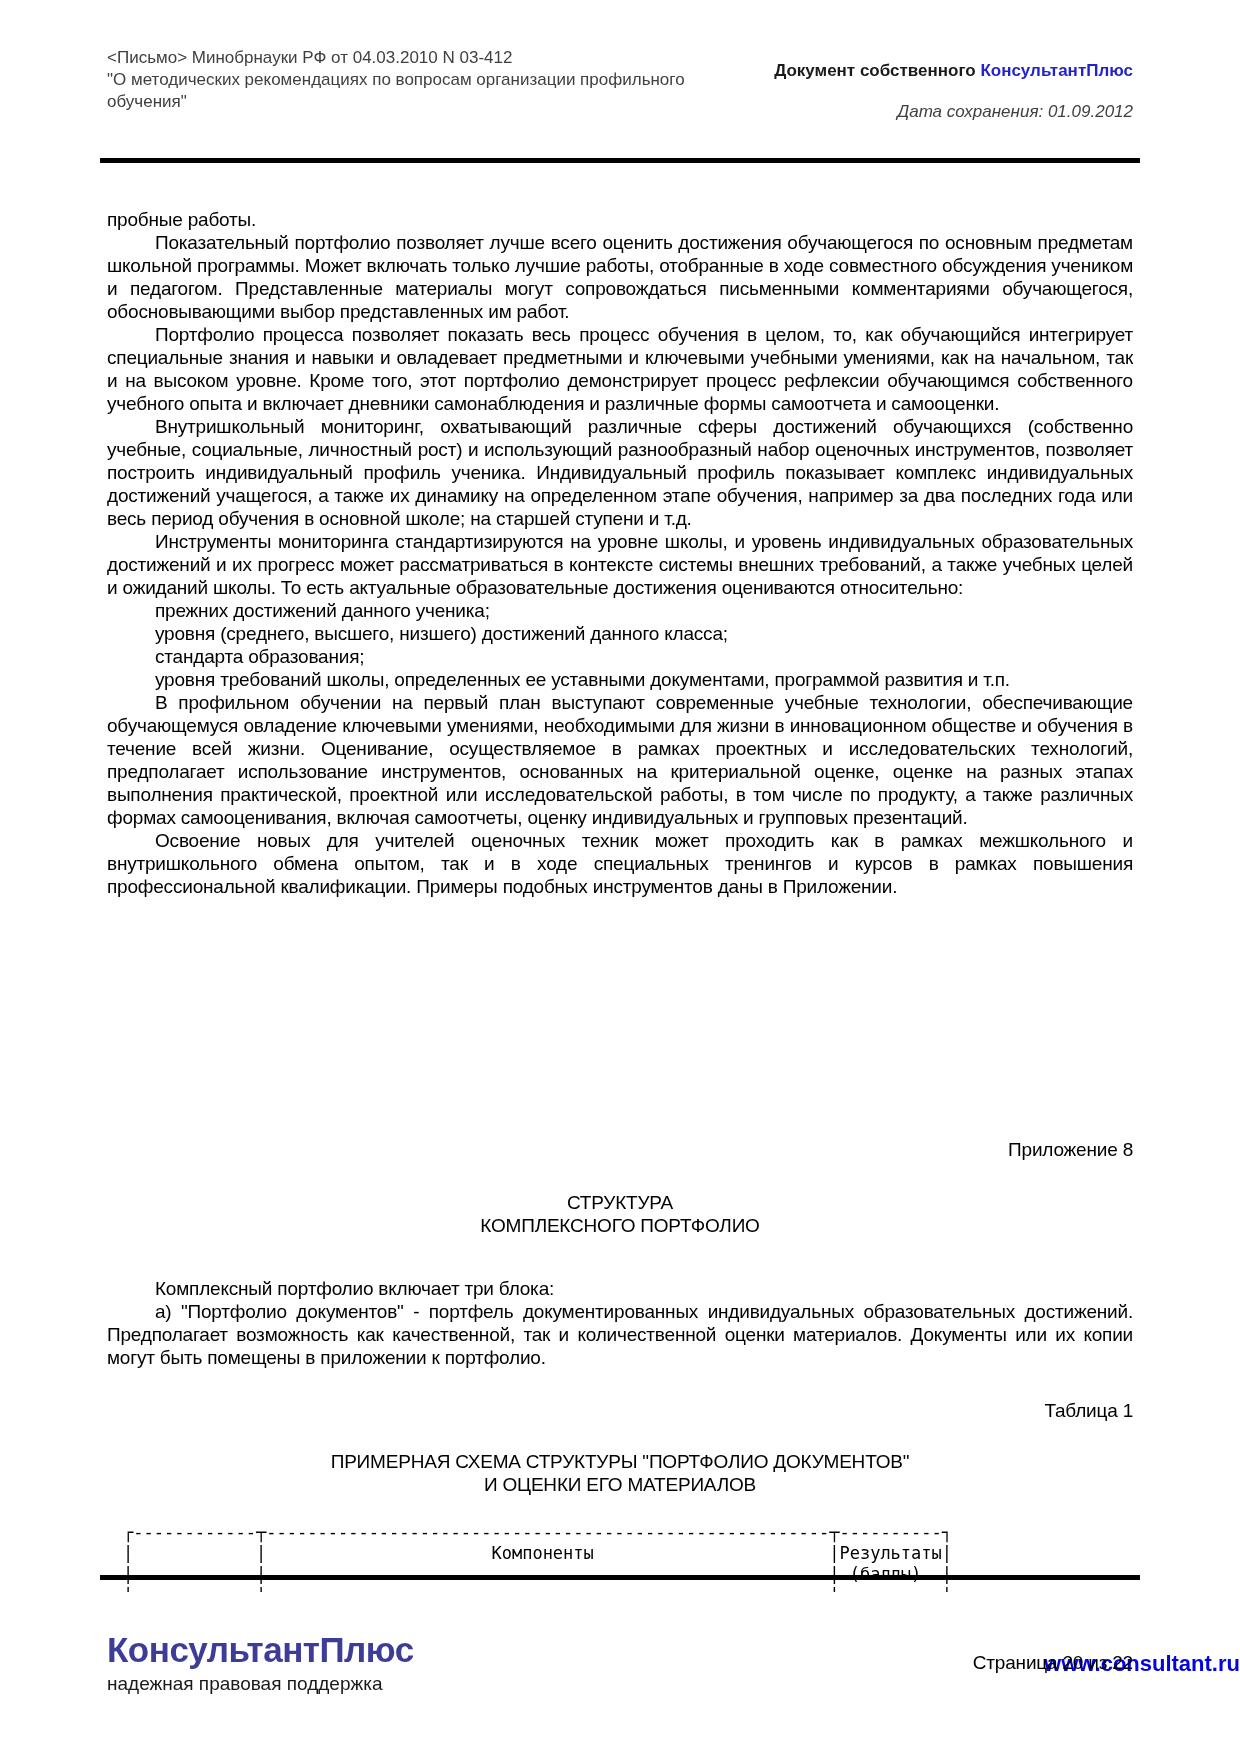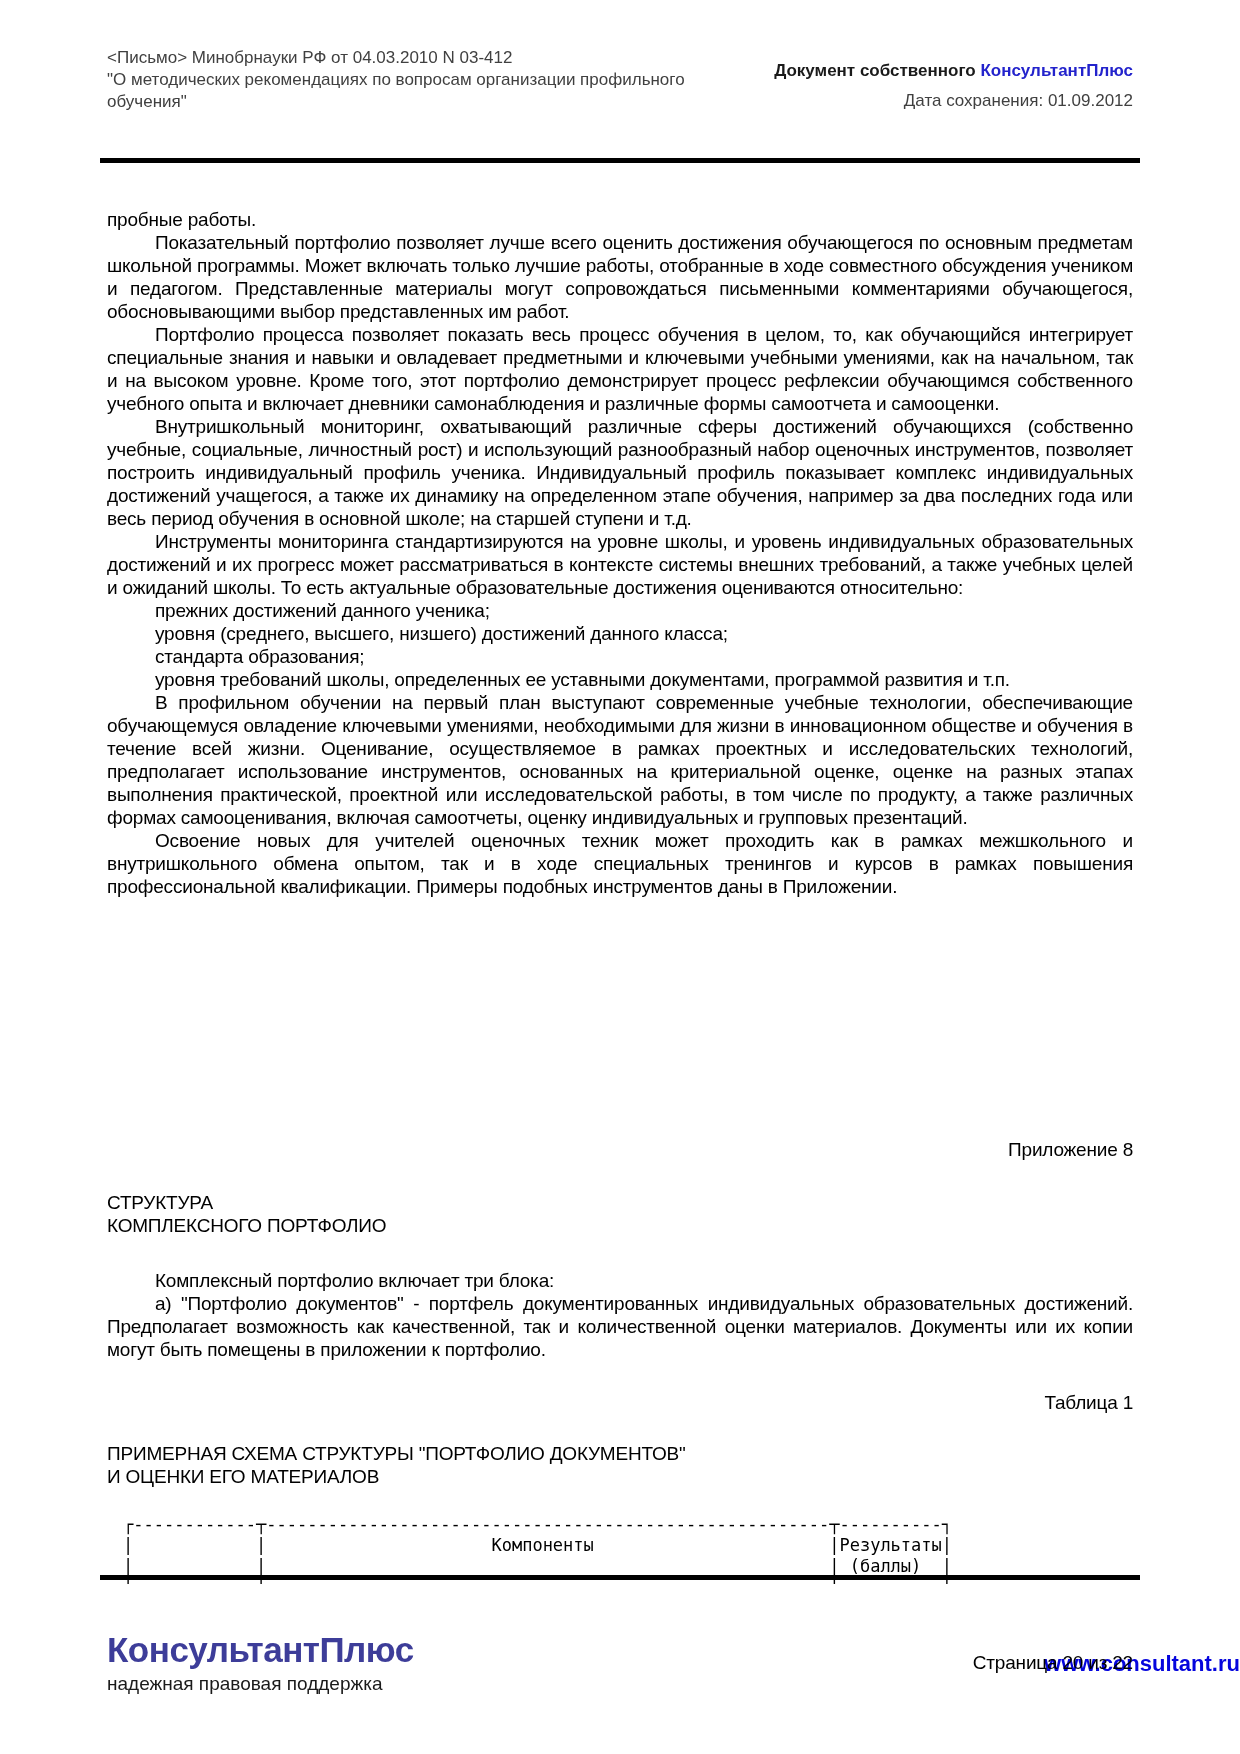--- a/index.html
+++ b/index.html
@@ -18,37 +18,37 @@
     font-size:17px;line-height:22px;color:var(--muted-text,#404040);
   }
   .hdr-right{
     position:absolute;right:107px;top:60px;text-align:right;
     font-size:17px;line-height:22px;
   }
   .hdr-right .provided{font-weight:bold;color:#1a1a1a;}
   .hdr-right a.provider{
     font-weight:bold;color:var(--provider-link-blue,#2323cc);text-decoration:none;
   }
-  .hdr-right .save-date{color:var(--muted-text,#404040);margin-top:8px;}
+  .hdr-right .save-date{color:var(--muted-text,#404040);margin-top:19px;font-style:italic;}
   
   .rule{position:absolute;left:100px;width:1040px;height:5px;background:var(--rule-black,#000);}
   .rule-top{top:158px;}
   .rule-bottom{top:1575px;}
   
   .doc-main{position:absolute;left:107px;top:184px;width:1026px;margin-top:24px;}
   .para{
     margin:0;font-size:19px;line-height:23px;letter-spacing:-0.2px;
     text-align:justify;
   }
   .para.indent{text-indent:48px;}
   
   .appendix{position:absolute;left:107px;top:1138px;width:1026px;}
   .right-label{font-size:19px;line-height:23px;text-align:right;letter-spacing:-0.2px;}
-  .center-title{font-size:19px;line-height:23px;letter-spacing:-0.2px;margin-top:30px;}
-  .appendix .para.first{margin-top:32px;}
+  .center-title{font-size:19px;line-height:23px;text-align:center;letter-spacing:-0.2px;margin-top:30px;}
+  .appendix .para.first{margin-top:40px;}
   .table-label{margin-top:30px;}
   .table-title{margin-top:28px;}
   .table-clip{margin-top:26px;margin-left:16px;height:70px;overflow:hidden;}
   .table-clip pre{
     margin:0;font-family:"DejaVu Sans Mono", monospace;
     font-size:17px;line-height:21px;color:#000;
   }
   
   .logo-block{position:absolute;left:107px;top:1630px;}
   .logo-text{

